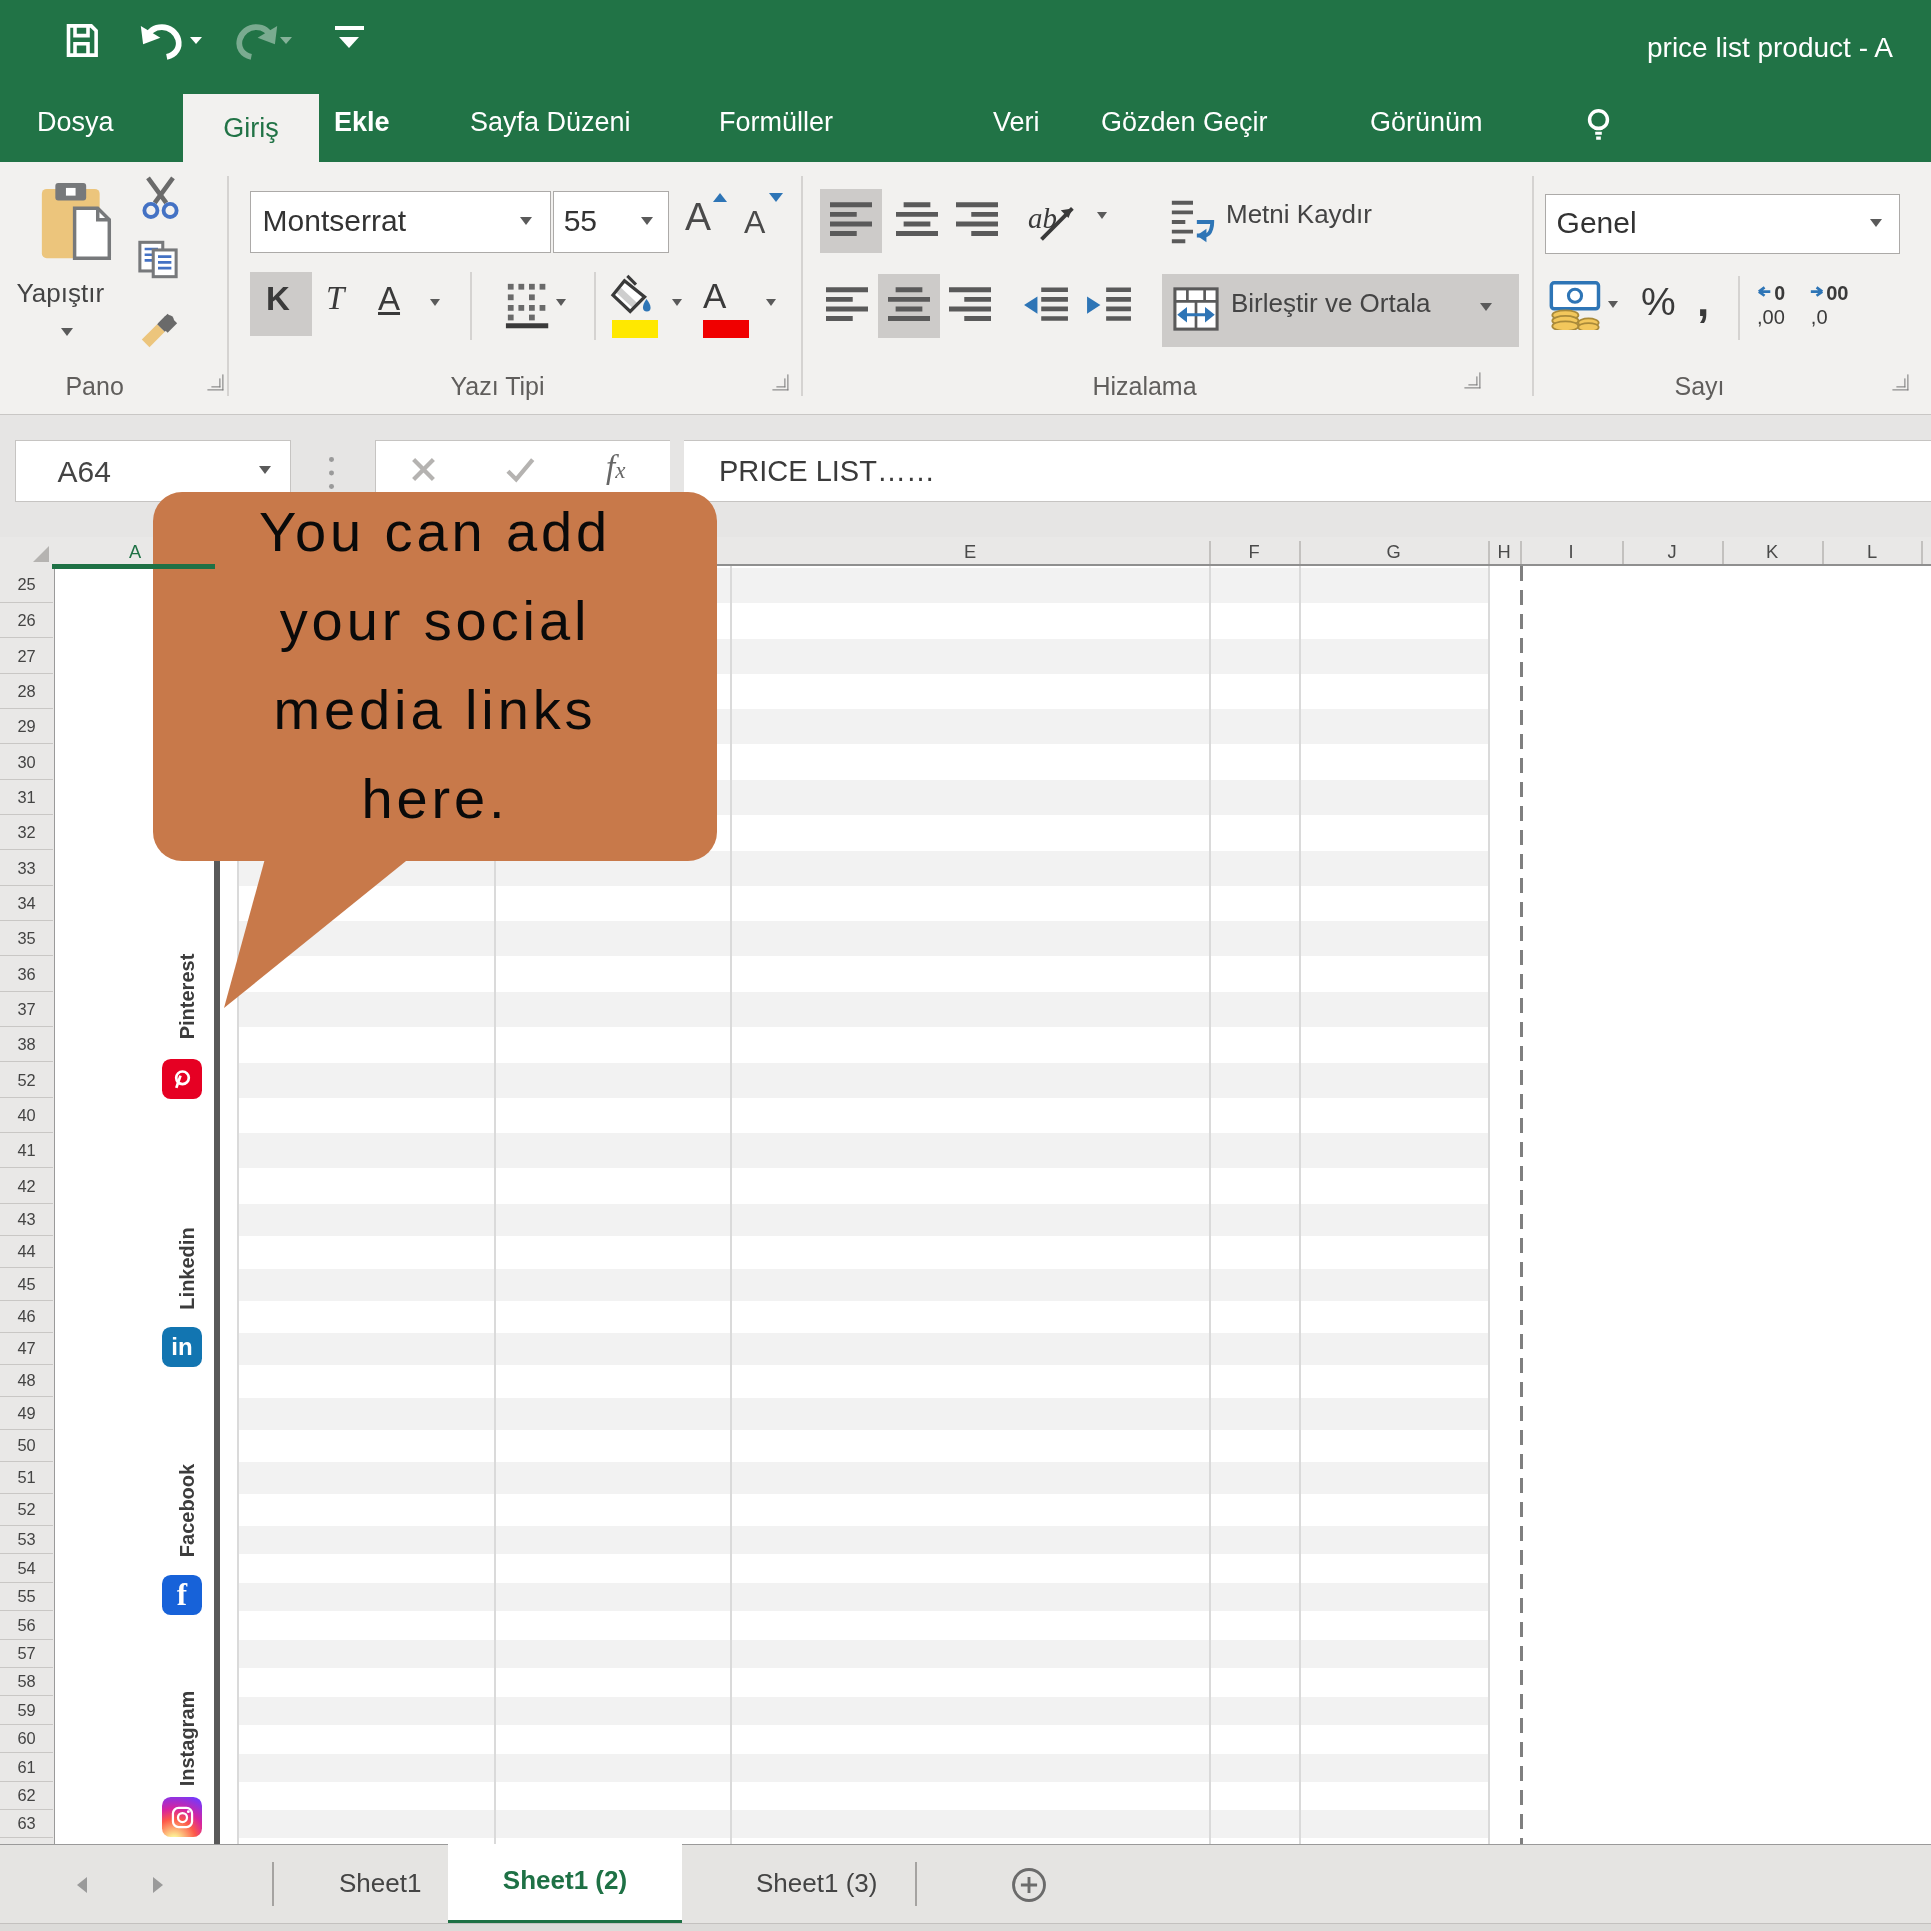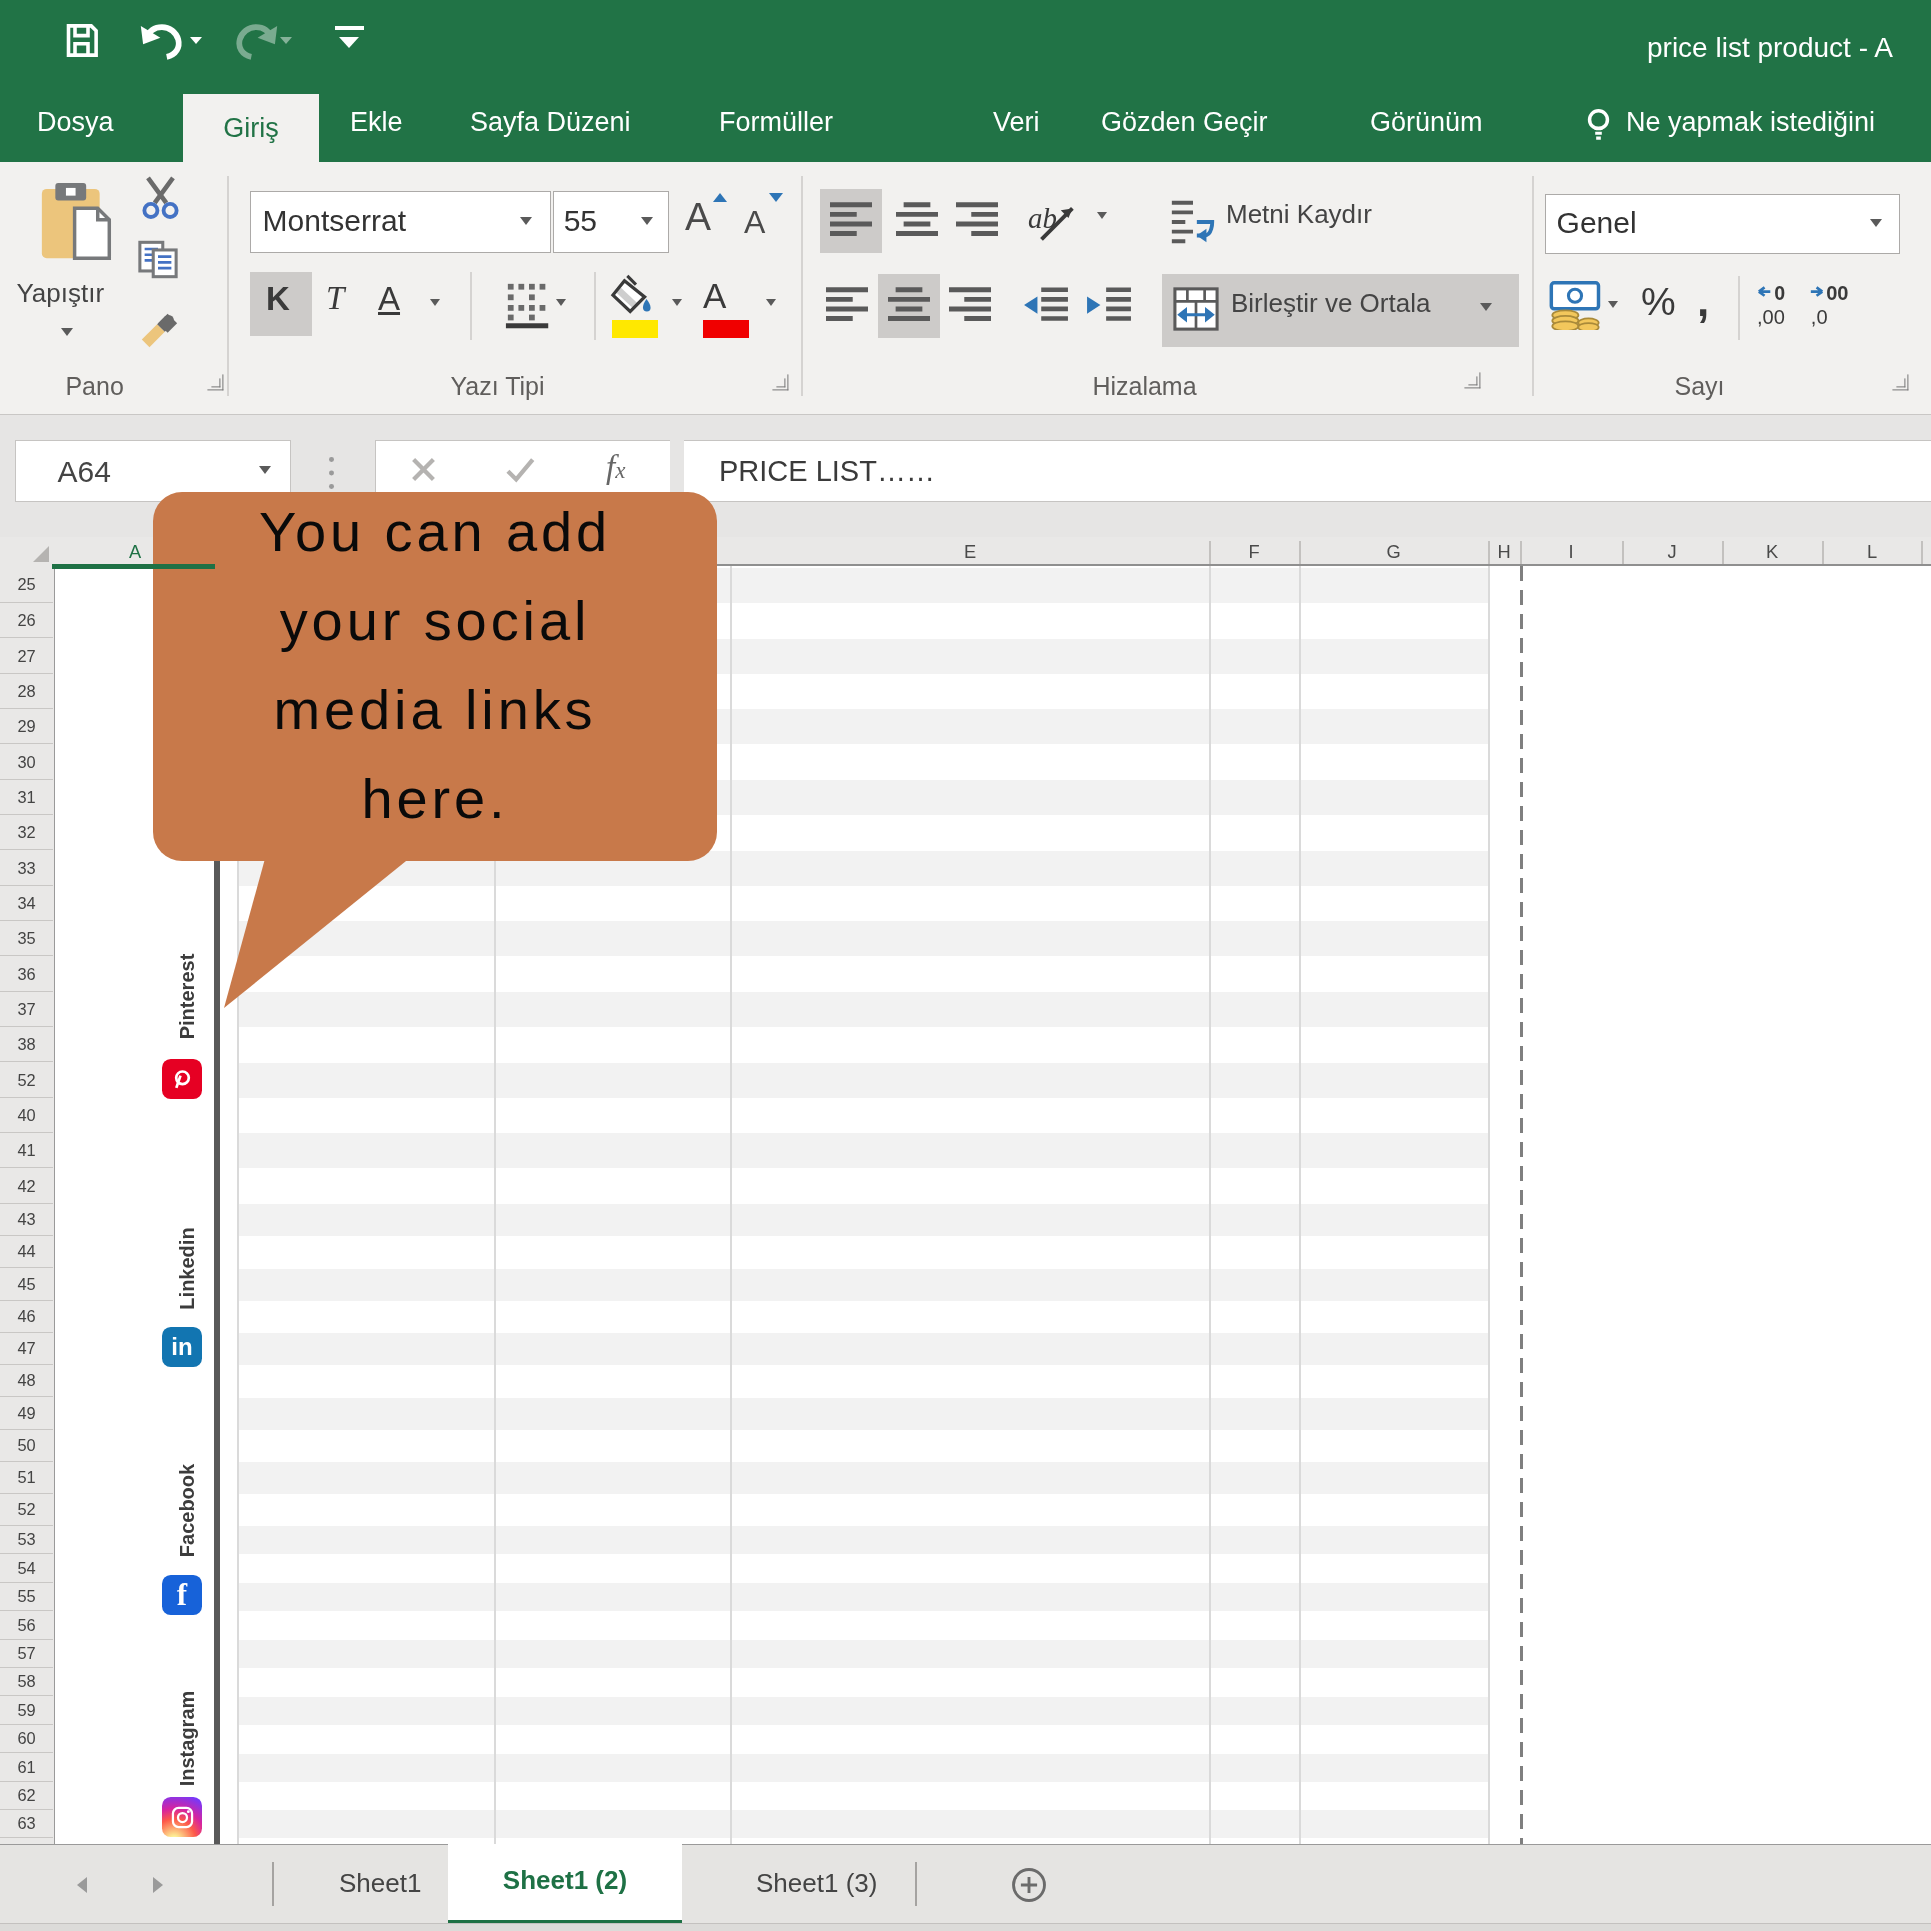--- a/index.html
+++ b/index.html
@@ -75,31 +75,30 @@
       <path d="M22.5 2.5 l-1.2 9.5 -9 -3.4 z" fill="#fff"></path>
     </svg>
   <div class="abs" style="left:280px;top:37px;opacity:0.45;width:0;height:0;border-left:6.8px solid transparent;border-right:6.8px solid transparent;border-top:7.7px solid #fff;"></div>
   <div class="abs" style="left:335px;top:26px;width:29px;height:3.9px;background:#fff;"></div>
   <div class="abs" style="left:339px;top:37px;width:0;height:0;border-left:10.6px solid transparent;border-right:10.6px solid transparent;border-top:11.6px solid #fff;"></div>
   <div id="title">price list product - A</div>
 </div>
 
 <div id="tabrow">
   <div class="tab" style="left:37px;">Dosya</div>
-  <div class="tab" style="left:350px;">Ekle</div>
+  <div class="tab" style="left:334px;font-weight:bold;">Ekle</div>
   <div class="tab" style="left:470px;">Sayfa Düzeni</div>
   <div class="tab" style="left:719px;">Formüller</div>
   <div class="tab" style="left:993px;">Veri</div>
   <div class="tab" style="left:1101px;">Gözden Geçir</div>
   <div class="tab" style="left:1370px;">Görünüm</div>
   <svg class="abs" style="left:1582px;top:23px;" width="33" height="39" viewBox="0 0 17 20">
       <circle cx="8.5" cy="7" r="4.6" fill="none" stroke="#fff" stroke-width="1.8"></circle>
       <path d="M6.5 11.5 h4 M6.8 14 h3.4 M7.3 16.5 h2.4" stroke="#fff" stroke-width="1.6"></path>
     </svg>
-  <div class="tab" style="left:1626px;">Ne yapmak istediğini</div>
 </div>
 <div id="activetab">Giriş</div>
 
 <div id="ribbon">
 
   <div class="gsep" style="left:227px;"></div>
   <div class="gsep" style="left:801px;"></div>
   <div class="gsep" style="left:1532px;"></div>
 
   <svg class="abs" style="left:38px;top:19.3px;" width="79" height="89" viewBox="0 0 41 46">

